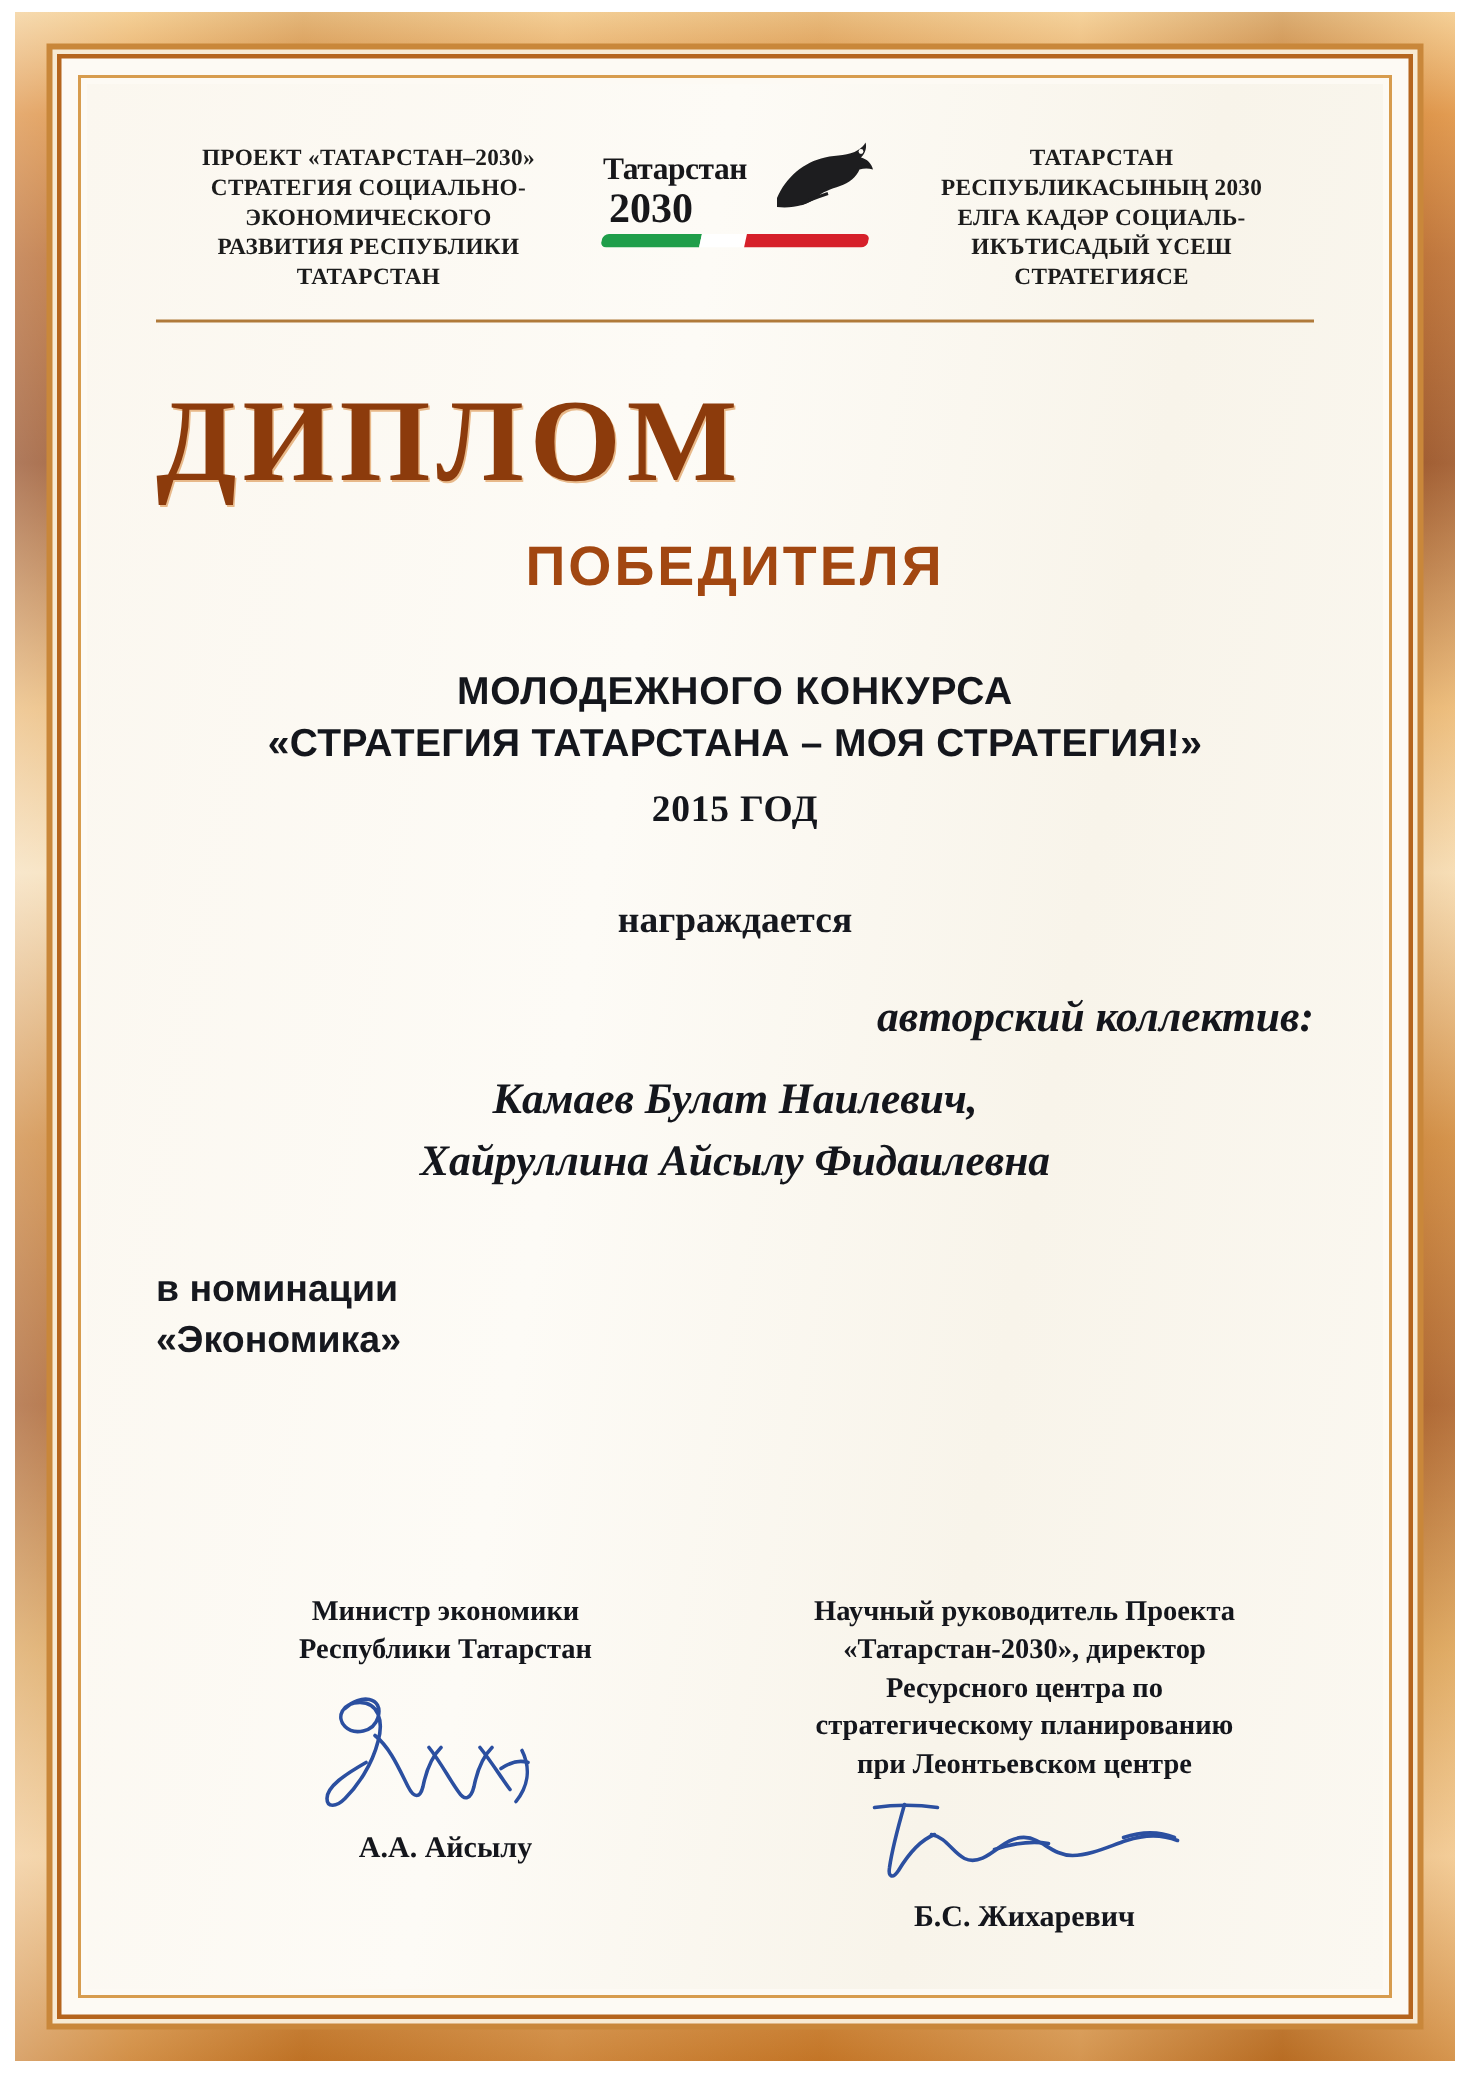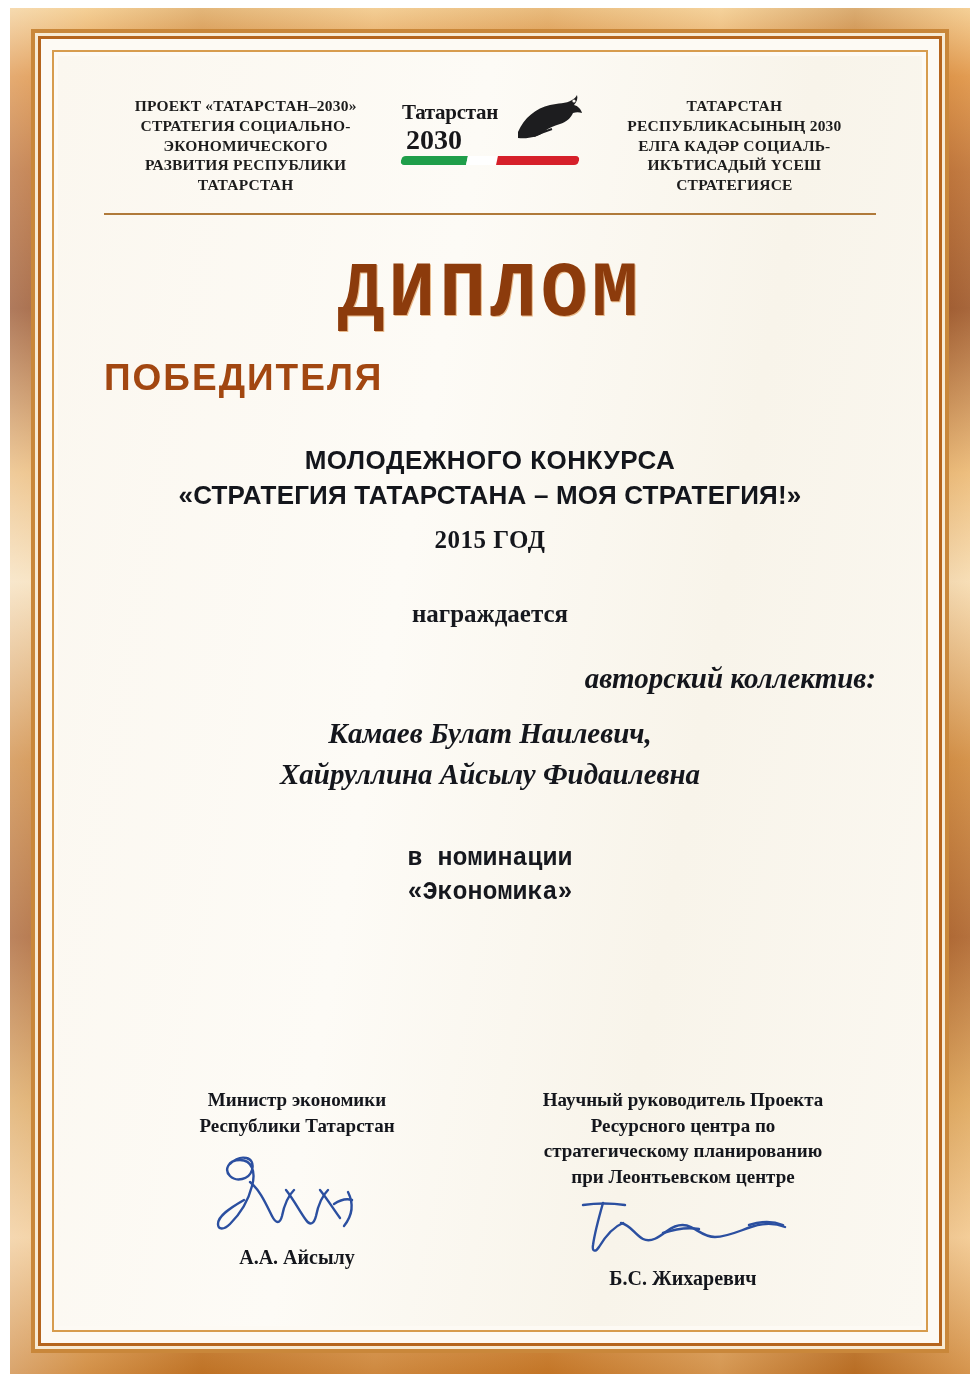--- a/index.html
+++ b/index.html
@@ -178,32 +178,32 @@
 
   .header-rule {
     margin-top: 18px;
     border-top: 2px solid #b07a3a;
     width: 100%;
   }
 
   
   .title-diplom {
     margin-top: 40px;
-    text-align: center;
-    font-family: Liberation Mono, monospace;
+    text-align: left;
+    font-family: Liberation Serif, serif;
     font-weight: bold;
     font-size: 78px;
     line-height: 1;
     letter-spacing: 4px;
     color: #8c3b0c;
     text-shadow: 1px 1px 0 #e8b98a;
   }
   .title-sub {
     margin-top: 24px;
-    text-align: left;
+    text-align: center;
     font-family: "Liberation Sans", sans-serif;
     font-weight: bold;
     font-size: 37px;
     letter-spacing: 2px;
     color: #a24711;
   }
 
   .contest {
     margin-top: 44px;
     text-align: center;
@@ -245,22 +245,21 @@
     font-family: "Liberation Serif", serif;
     font-style: italic;
     font-weight: bold;
     font-size: 29px;
     line-height: 1.42;
     color: #14161c;
   }
 
   .nomination {
     margin-top: 46px;
-    text-align: center;
-    font-family: Liberation Mono, monospace;
+    font-family: Liberation Sans, sans-serif;
     font-weight: bold;
     font-size: 25px;
     line-height: 1.38;
     color: #16181e;
   }
 
   
   .signatures {
     margin-top: auto;
     display: flex;
@@ -390,20 +389,21 @@
               <path d="M166 54 C172 66 170 78 162 88"></path>
             </g>
           </svg>
         </div>
         <div class="sig-name">А.А. Айсылу</div>
       </div>
 
       <div class="sig-block right">
         <div class="sig-title">
           <div>Научный руководитель Проекта</div>
+          <div>«Татарстан-2030», директор</div>
           <div>Ресурсного центра по</div>
           <div>стратегическому планированию</div>
           <div>при Леонтьевском центре</div>
         </div>
         <div class="sig-space right-space">
           <svg class="scribble" width="280" height="78" viewBox="0 0 280 78">
             <g fill="none" stroke="#2b4fa0" stroke-width="2.4" stroke-linecap="round">
               <path d="M40 16 C54 14 68 14 82 16"></path>
               <path d="M60 14 C56 28 52 42 50 56 C49 62 52 64 56 58 C62 48 70 38 80 34"></path>
               <path d="M78 34 C88 36 92 46 100 50 C108 54 116 48 124 42

